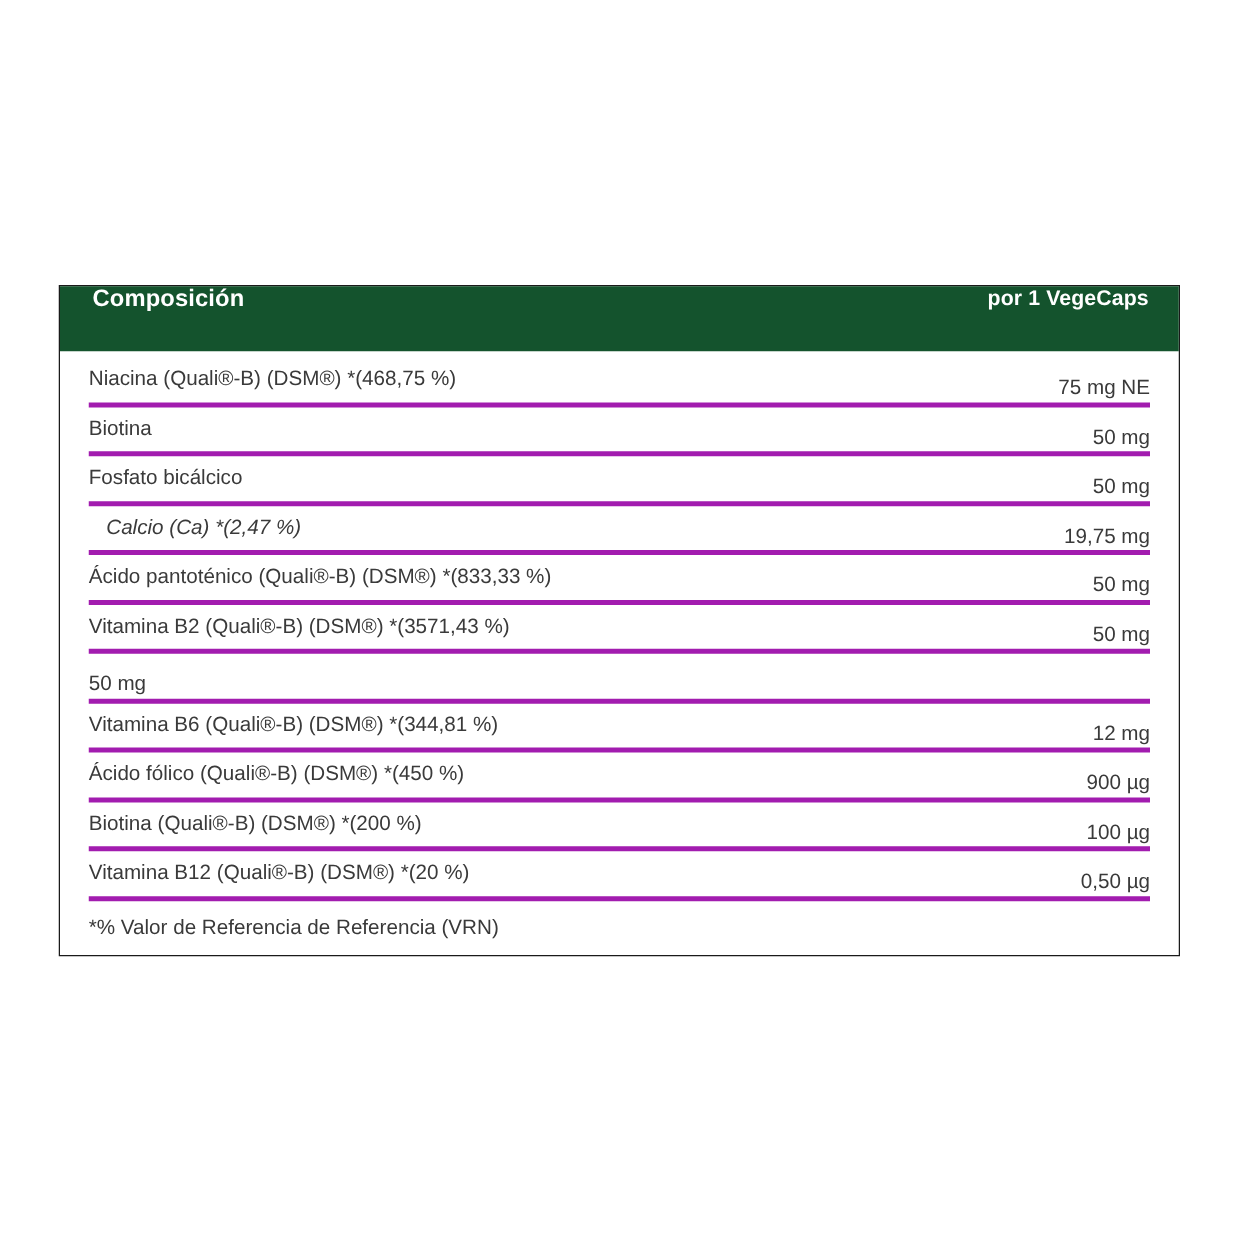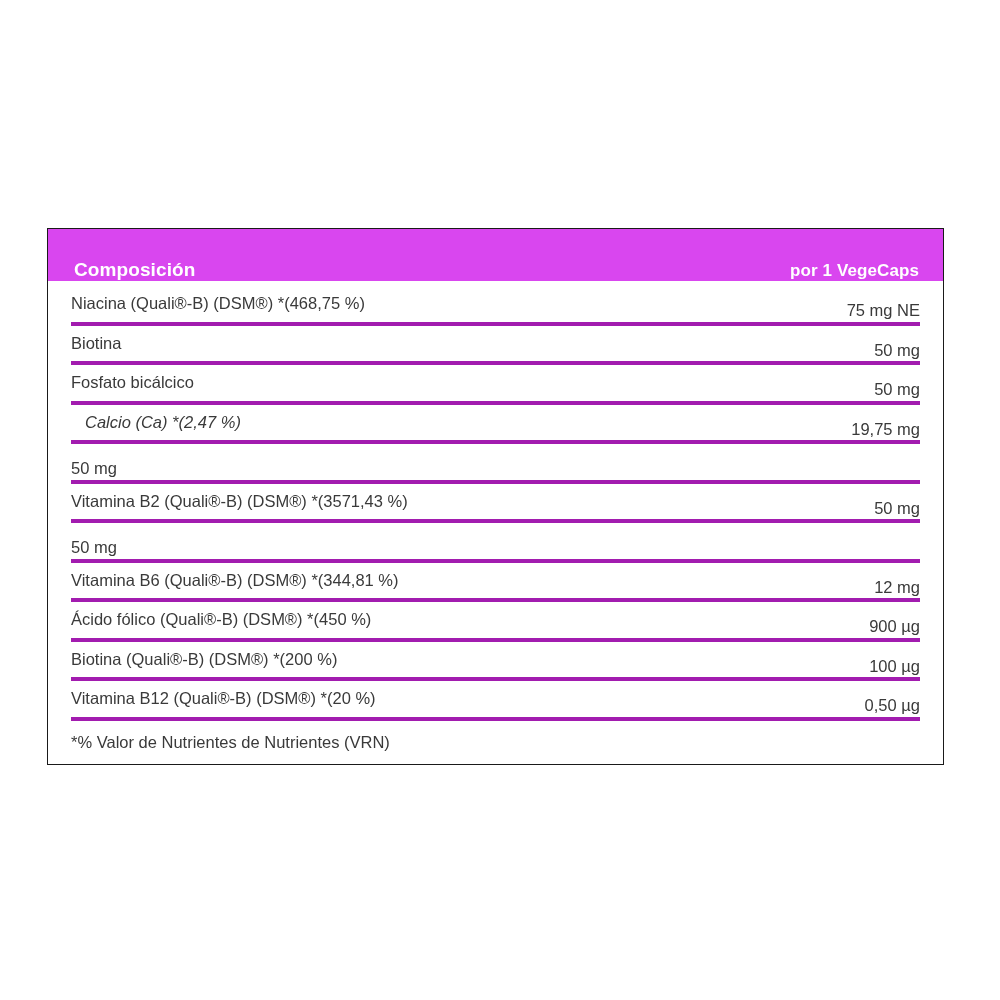--- a/index.html
+++ b/index.html
@@ -25,24 +25,24 @@
     position: absolute;
     left: 47px;
     top: 228px;
     width: 897px;
     border: 1px solid #1a1a1a;
     box-sizing: border-box;
     background: #ffffff;
   }
 
   .panel-header {
-    background: #d946ef;
+    background: #14532d;
     color: #ffffff;
     display: flex;
-    align-items: flex-end;
+    align-items: flex-start;
     justify-content: space-between;
     height: 52px;
     padding: 0 24px 0 26px;
     box-sizing: border-box;
   }
 
   .panel-header .title {
     font-size: 19px;
     font-weight: bold;
     letter-spacing: 0.1px;
@@ -136,20 +136,21 @@
         <span class="label">Fosfato bicálcico</span>
         <span class="value">50 mg</span>
       </div>
 
       <div class="row indent">
         <span class="label">Calcio (Ca) *(2,47 %)</span>
         <span class="value">19,75 mg</span>
       </div>
 
       <div class="row">
+        <span class="label">Ácido pantoténico (Quali®-B) (DSM®) *(833,33 %)</span>
         <span class="value">50 mg</span>
       </div>
 
       <div class="row">
         <span class="label">Vitamina B2 (Quali®-B) (DSM®) *(3571,43 %)</span>
         <span class="value">50 mg</span>
       </div>
 
       <div class="row">
         <span class="value">50 mg</span>
@@ -169,19 +170,19 @@
         <span class="label">Biotina (Quali®-B) (DSM®) *(200 %)</span>
         <span class="value">100 µg</span>
       </div>
 
       <div class="row">
         <span class="label">Vitamina B12 (Quali®-B) (DSM®) *(20 %)</span>
         <span class="value">0,50 µg</span>
       </div>
 
       <div class="footnote-row">
-        <span class="label">*% Valor de Nutrientes de Nutrientes (VRN)</span>
+        <span class="label">*% Valor de Referencia de Referencia (VRN)</span>
       </div>
     </div>
 
   </div>
 
 </div>
 
 </body></html>

